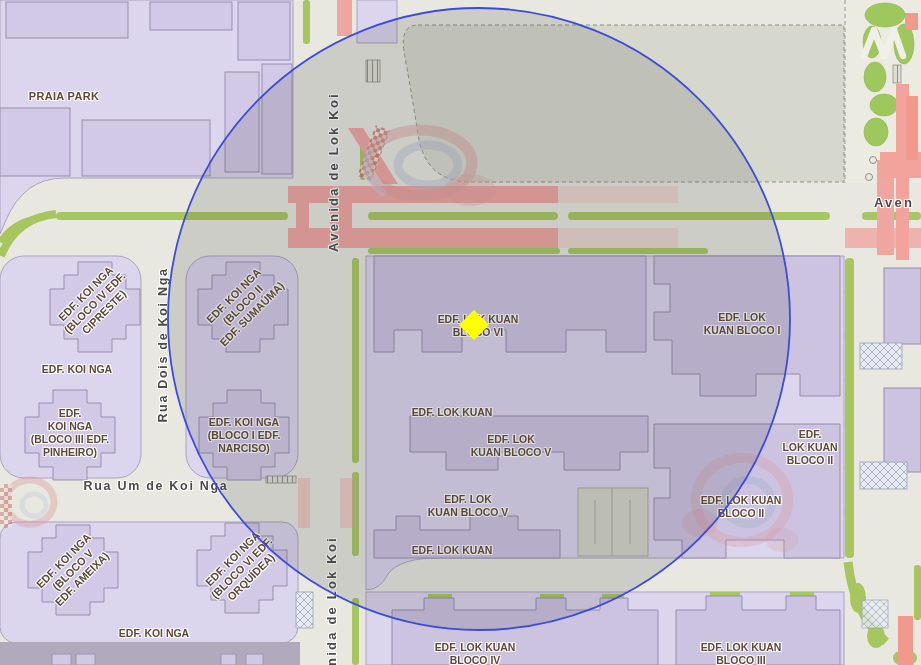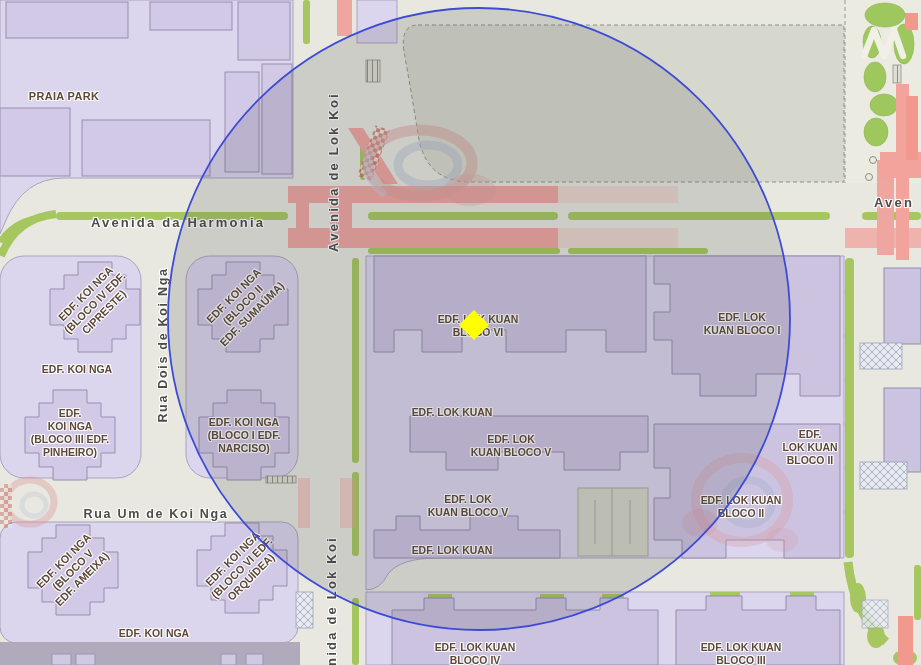--- a/index.html
+++ b/index.html
@@ -214,24 +214,23 @@
       <g fill="#D0C9E2" stroke="#9C94B4" stroke-width="1">
         <rect x="52" y="654" width="19" height="11"></rect>
         <rect x="76" y="654" width="19" height="11"></rect>
         <rect x="221" y="654" width="15" height="11"></rect>
         <rect x="246" y="654" width="17" height="11"></rect>
       </g>
     </g>
   </svg>
 
   <div id="labels">
-    <div class="lbl street" style="left:178px;top:222px">Avenida da Harmonia</div>
     <div class="lbl street vert" style="left:333px;top:172px">Avenida de Lok Koi</div>
     <div class="lbl street vert sm" style="left:163px;top:345px">Rua Dois de Koi Nga</div>
-    <div class="lbl street sm" style="left:156px;top:514px">Rua Um de Koi Nga</div>
+    <div class="lbl street sm" style="left:156px;top:486px">Rua Um de Koi Nga</div>
     <div class="lbl street vert" style="left:331px;top:616px">Avenida de Lok Koi</div>
     <div class="lbl street anchor-left" style="left:874px;top:195px">Aven</div>
 
     <div class="lbl place park-label" style="left:64px;top:97px">PRAIA PARK</div>
     <div class="lbl place rot" style="left:95px;top:303px">EDF. KOI NGA
 (BLOCO IV EDF.
 CIPRESTE)</div>
     <div class="lbl place" style="left:77px;top:369px">EDF. KOI NGA</div>
     <div class="lbl place" style="left:70px;top:433px">EDF.
 KOI NGA

